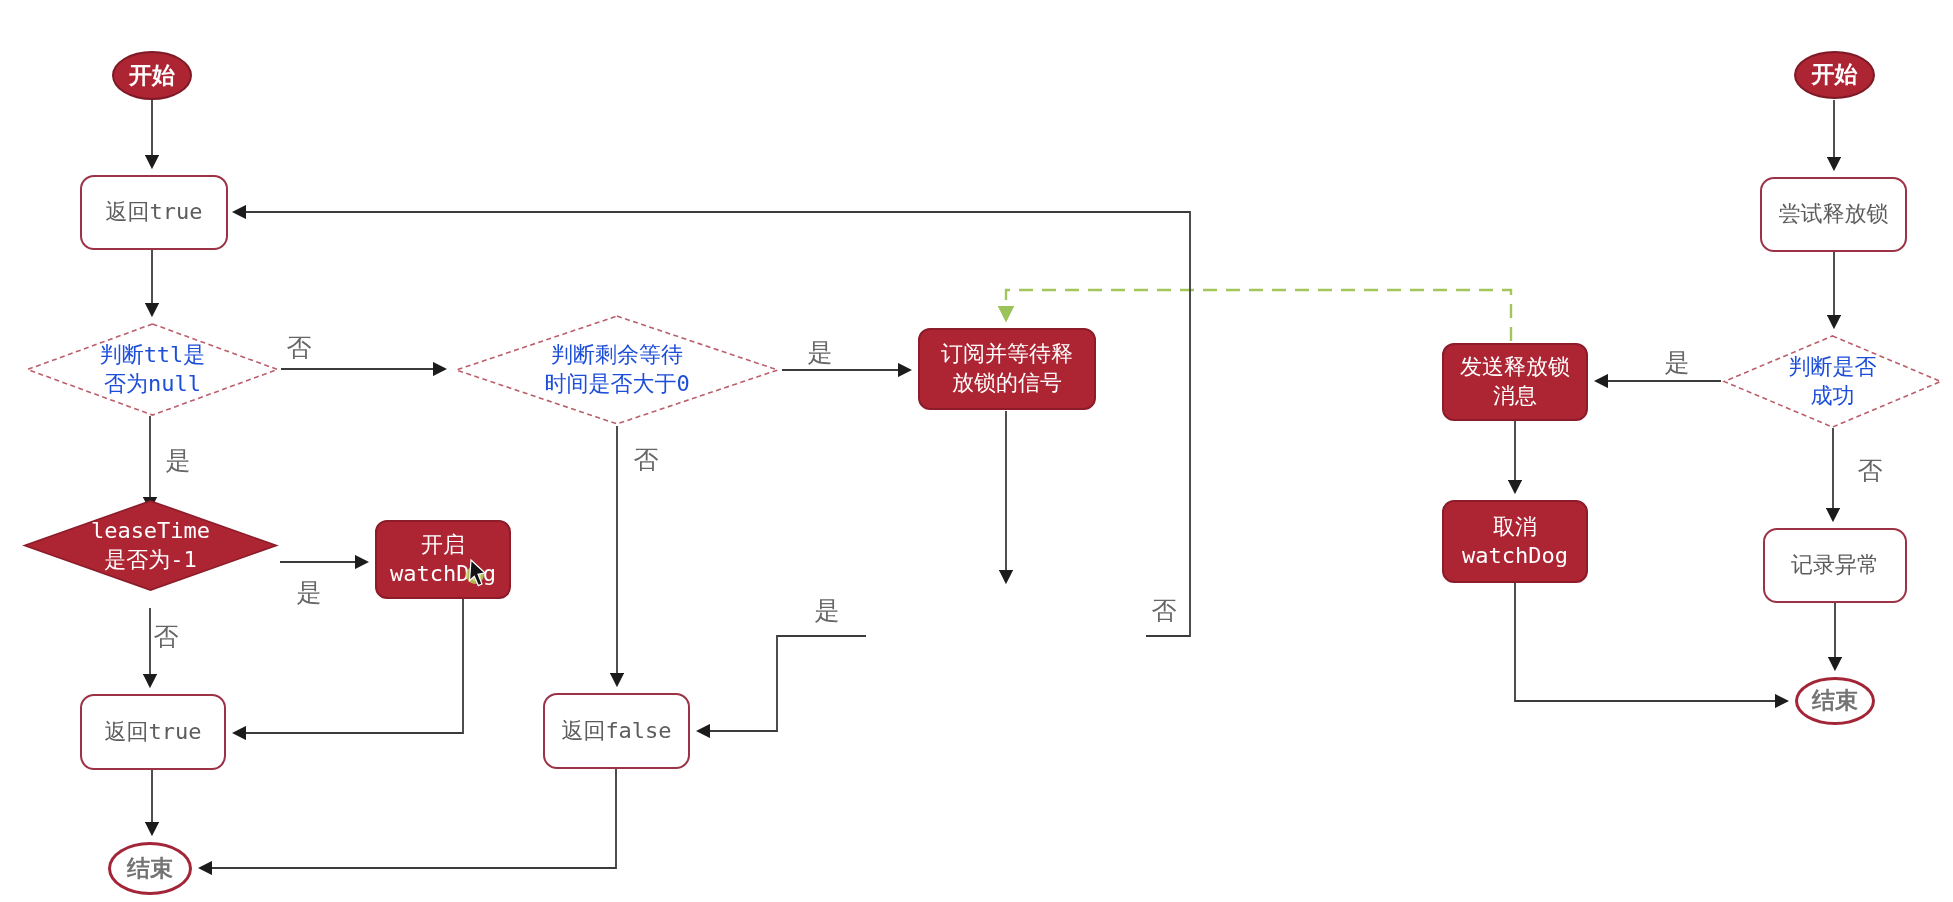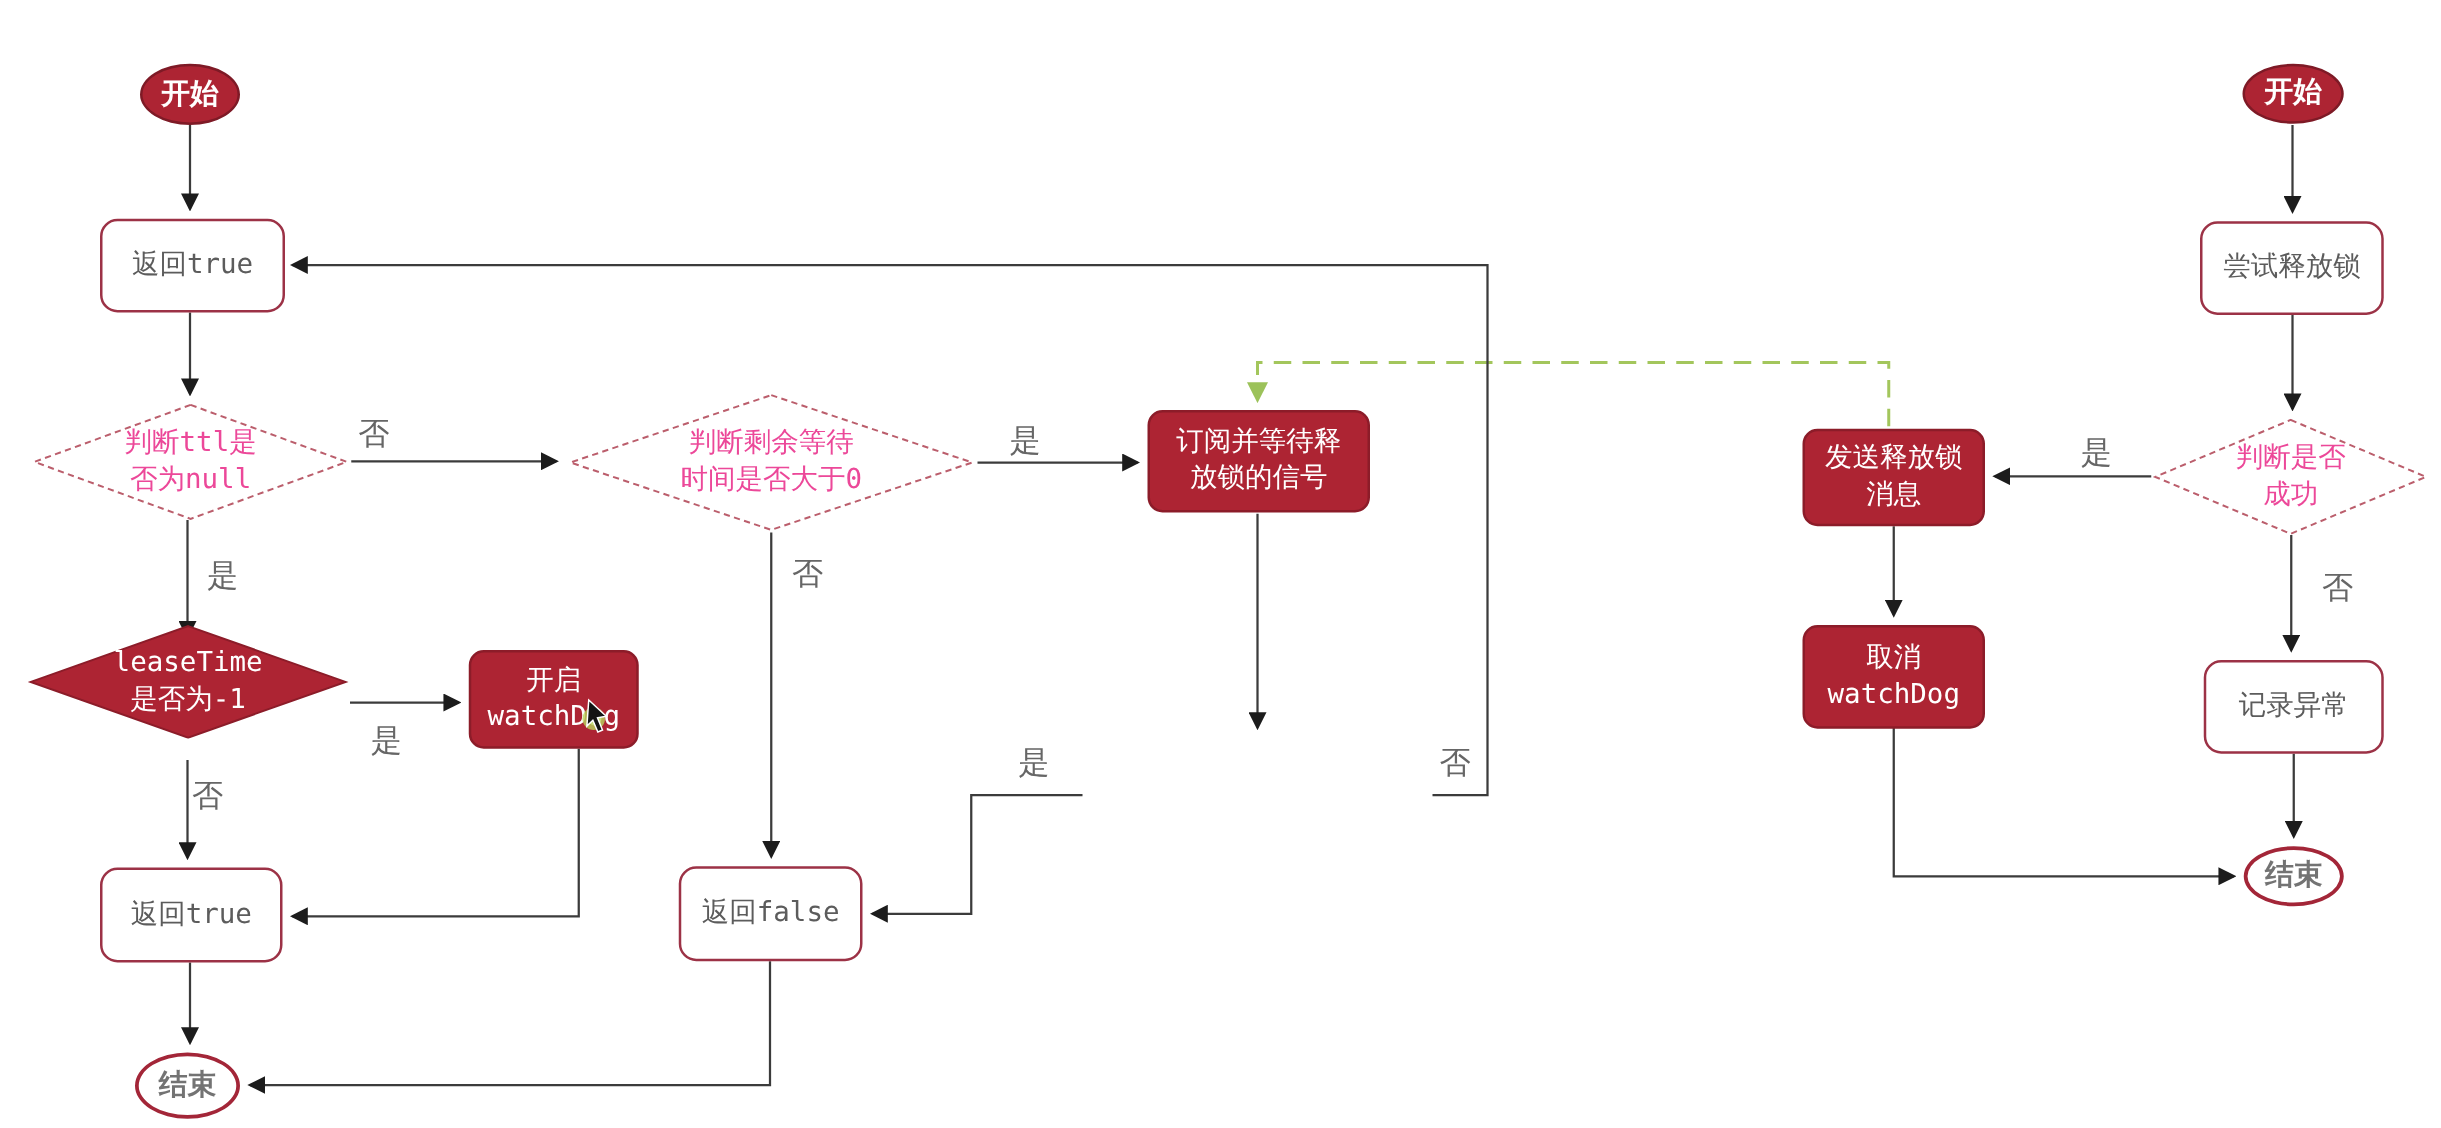--- a/index.html
+++ b/index.html
@@ -14,21 +14,21 @@
   .rect-red{background:#ad2433;border:2px solid #8c1c29;border-radius:12px;color:#ffffff;font-size:22px;}
   .ellipse-start{background:#ad2433;border:2px solid #7e1a26;border-radius:50%;color:#ffffff;
                  font-size:23px;font-weight:bold;}
   .ellipse-end{background:#ffffff;border:3px solid #a32638;border-radius:50%;color:#737373;
                font-size:23px;font-weight:bold;}
   .diamond{background:transparent;}
   .diamond svg.dshape{position:absolute;left:0;top:0;width:100%;height:100%;}
   .diamond .dshape polygon{fill:#ffffff;stroke:#bb5e6c;stroke-width:1.6;
                            stroke-dasharray:5 3.5;vector-effect:non-scaling-stroke;}
   .diamond.red .dshape polygon{fill:#ad2433;stroke:#8c1c29;stroke-dasharray:none;}
-  .dlabel{position:relative;z-index:2;color:#ec4899;font-size:22px;line-height:1.3;}
+  .dlabel{position:relative;z-index:2;color:#1d4ed8;font-size:22px;line-height:1.3;}
   .diamond.red .dlabel{color:#ffffff;}
   .elabel{position:absolute;transform:translate(-50%,-50%);color:#666666;font-size:25px;z-index:3;}
   .node span{display:block;}
   .cursor{position:absolute;z-index:5;}
 </style>
 </head>
 <body>
 
 <div id="canvas">
 

